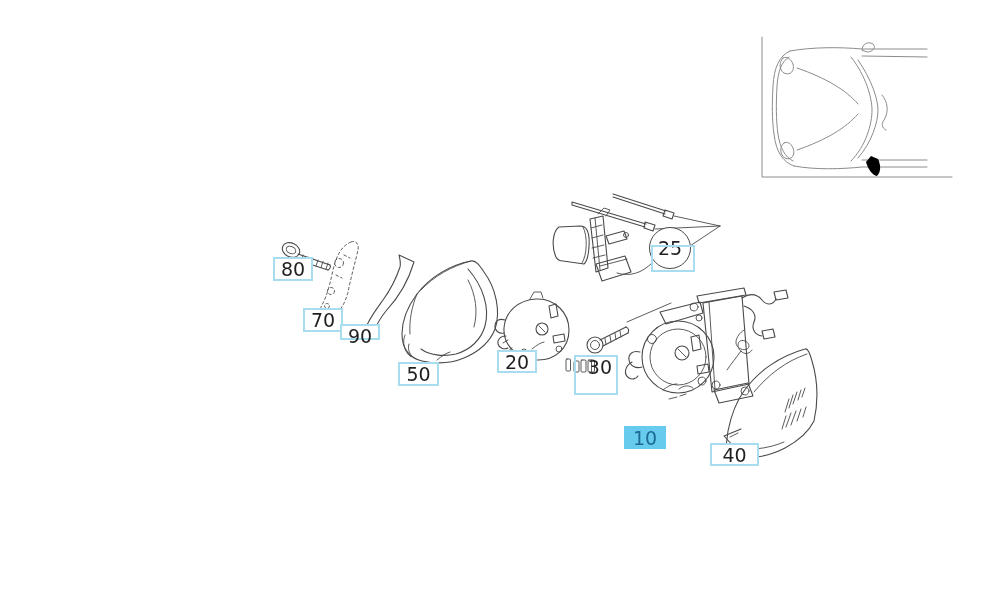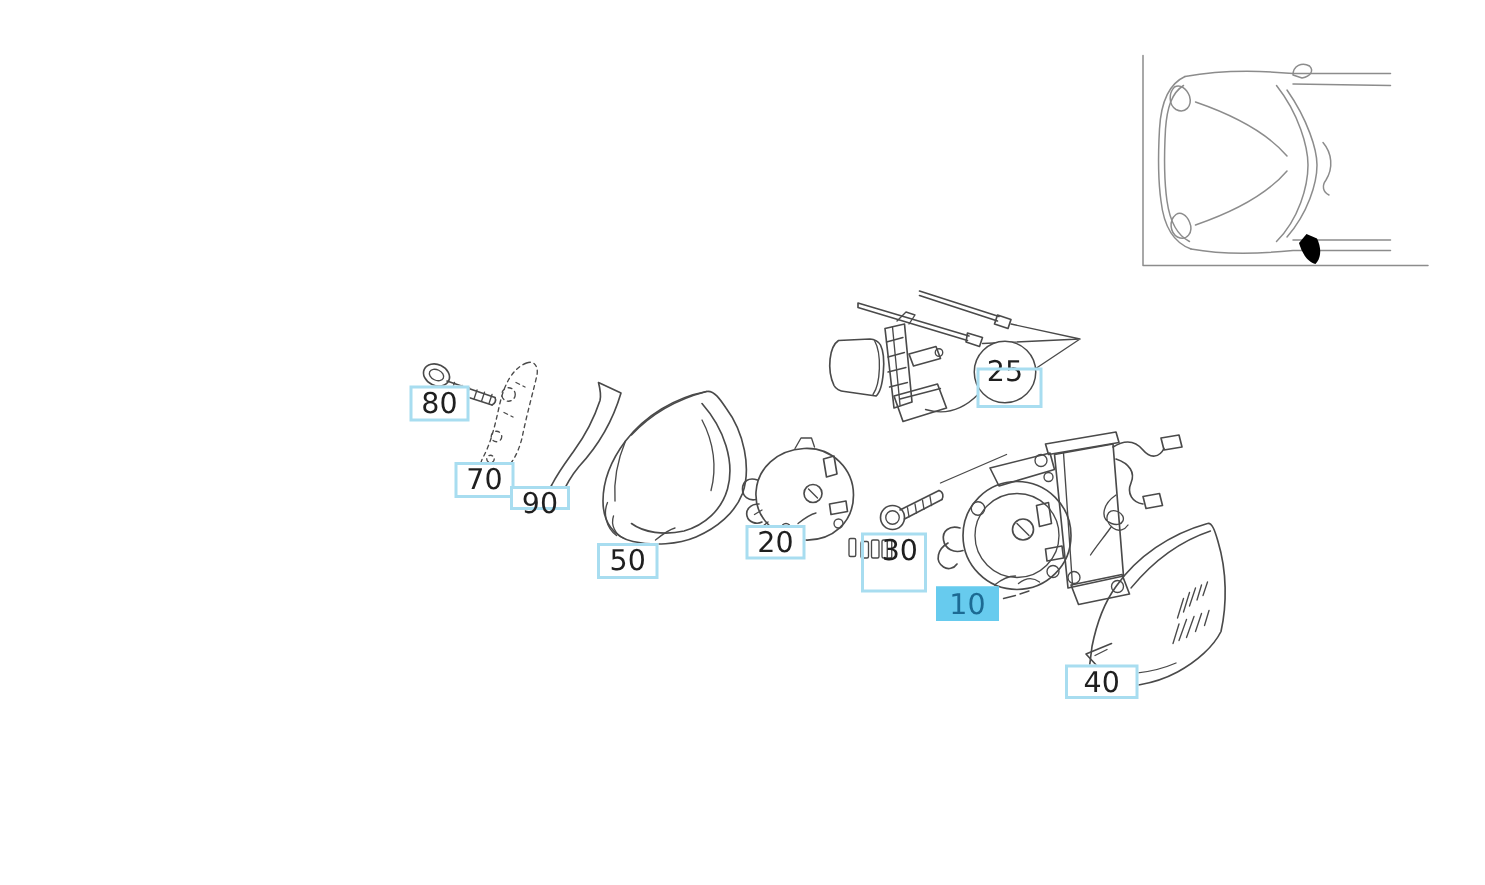--- a/index.html
+++ b/index.html
@@ -27,20 +27,21 @@
   .plabel{
     position:absolute;box-sizing:border-box;
     background:#ffffff;border:2px solid var(--label-border);
     color:var(--label-text);font-size:19px;line-height:21px;
     text-align:center;cursor:pointer;z-index:3;
   }
   .plabel.transparent{background:transparent;text-align:right;padding-right:4px;}
   .plabel.highlight{
     background:var(--highlight-bg);border-color:var(--highlight-bg);
     color:var(--highlight-text);
+    margin-top:35px;
   }
   .p25-circle{
     position:absolute;box-sizing:border-box;width:42px;height:42px;
     border:1.3px solid var(--line-color);border-radius:50%;background:#fff;
     color:var(--label-text);font-size:19px;line-height:40px;text-align:center;
     z-index:2;cursor:pointer;
   }
   .p25-box{
     position:absolute;box-sizing:border-box;width:44px;height:27px;
     border:2px solid var(--label-border);background:transparent;z-index:4;

